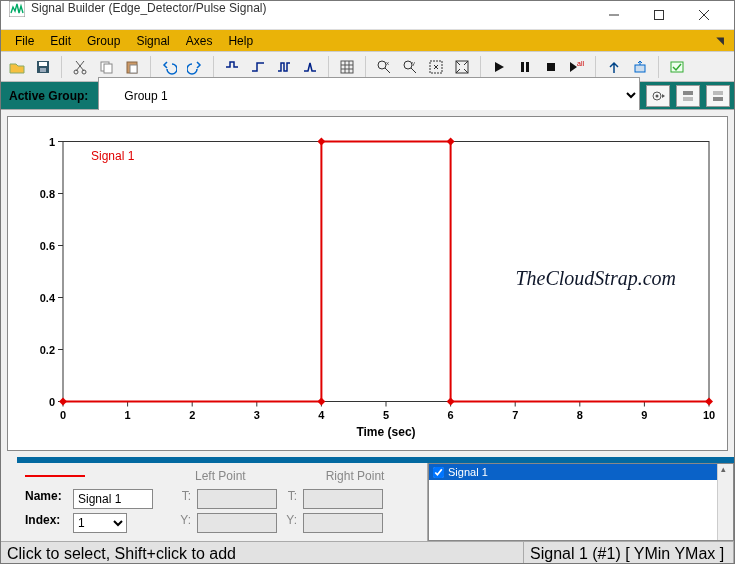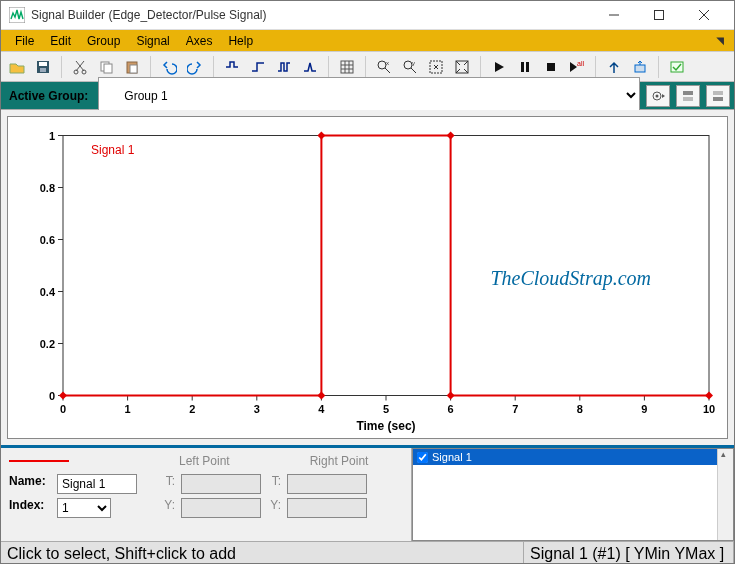--- a/index.html
+++ b/index.html
@@ -1,18 +1,18 @@
 <!DOCTYPE html>
 <html><head>
 <meta charset="utf-8">
 <style>
 * { box-sizing: border-box; margin: 0; padding: 0; }
 body { font-family: "Segoe UI", Tahoma, sans-serif; font-size: 12px; background: #f0f0f0; width: 735px; height: 564px; overflow: hidden; display: flex; flex-direction: column; border: 1px solid #777; }
 
-.titlebar { height: 29px; display: flex; align-items: center; padding: 0 8px; background: #fff; border-bottom: 1px solid #ddd; }
+.titlebar { height: 29px; display: flex; align-items: flex-start; padding: 0 8px; background: #fff; border-bottom: 1px solid #ddd; }
 .titlebar .app-icon { width: 16px; height: 16px; margin-right: 6px; }
 .titlebar .title-text { flex: 1; font-size: 12px; color: #333; }
 .titlebar .winbtn { width: 45px; height: 28px; display: flex; align-items: center; justify-content: center; color: #333; font-size: 14px; }
 
 .menubar { height: 22px; display: flex; align-items: center; padding: 0 6px; background: #eab308; border-bottom: 1px solid #ccc; position: relative; }
 .menubar .menuitem { padding: 2px 8px; font-size: 12px; }
 .menubar .spring { flex: 1; }
 .menubar .corner { font-size: 10px; color: #333; padding-right: 4px; }
 
 .toolbar { height: 30px; display: flex; align-items: center; padding: 2px 4px; background: #f0f0f0; border-bottom: 1px solid #bbb; gap: 2px; }
@@ -21,23 +21,23 @@
 .tb-btn svg, .tb-btn span { display:block; }
 
 .grouprow { height: 28px; display: flex; align-items: center; padding: 2px 4px; background: #0f766e; border-bottom: 1px solid #aaa; gap: 6px; }
 .grouprow .label { font-weight: bold; padding: 0 4px; }
 .grouprow select { flex: 1; height: 37px; border: 1px solid #999; background: #fff; font-size: 12px; padding: 0 21px; }
 .grouprow .sqbtn { width: 24px; height: 22px; border: 1px solid #999; background: #f6f6f6; display: flex; align-items:center; justify-content:center; }
 
 .plotwrap { flex: 1; background: #f0f0f0; padding: 6px; display:flex; }
 .plotframe { flex:1; background:#fff; border:1px solid #888; position:relative; }
 svg.plot { width:100%; height:100%; display:block; }
-.watermark { position:absolute; right:76px; top:150px; font-family: "Comic Sans MS", cursive; font-style: italic; font-size: 20px; color:#0369a1; }
-
-.editor { height: 96px; background:#f0f0f0; border-top:3px solid #0369a1; display:flex; }
+.watermark { position:absolute; right:51px; top:150px; font-family: "Comic Sans MS", cursive; font-style: italic; font-size: 20px; color:#0f172a; }
+
+.editor { height: 84px; background:#f0f0f0; border-top:6px solid #0369a1; display:flex;margin-left:16px; }
 .editor .left { flex: 0 0 410px; padding:6px 8px 4px 8px; }
 .editor .swatchrow { display:flex; align-items:center; gap:30px; font-size:12px; color:#888; margin-bottom:6px; }
 .editor .swatch { width:60px; height:2px; background:#e00; }
 .editor .fieldrow { display:flex; align-items:flex-start; gap:6px; margin-bottom:4px; font-size:12px; }
 .editor .fieldrow label { width:42px; font-weight:bold; }
 .editor .inp { width:80px; height:20px; border:1px solid #888; background:#fff; padding:0 4px; font-size:12px; }
 .editor .inp.dis { background:#e5e5e5; color:#888; }
 .editor .tiny { width:14px; text-align:right; color:#888; }
 .editor .idxsel { width:54px; height:20px; border:1px solid #888; background:#fff; font-size:12px; }
 .editor .right { flex:1; border-left:1px solid #aaa; padding:0; display:flex; flex-direction:column; }

